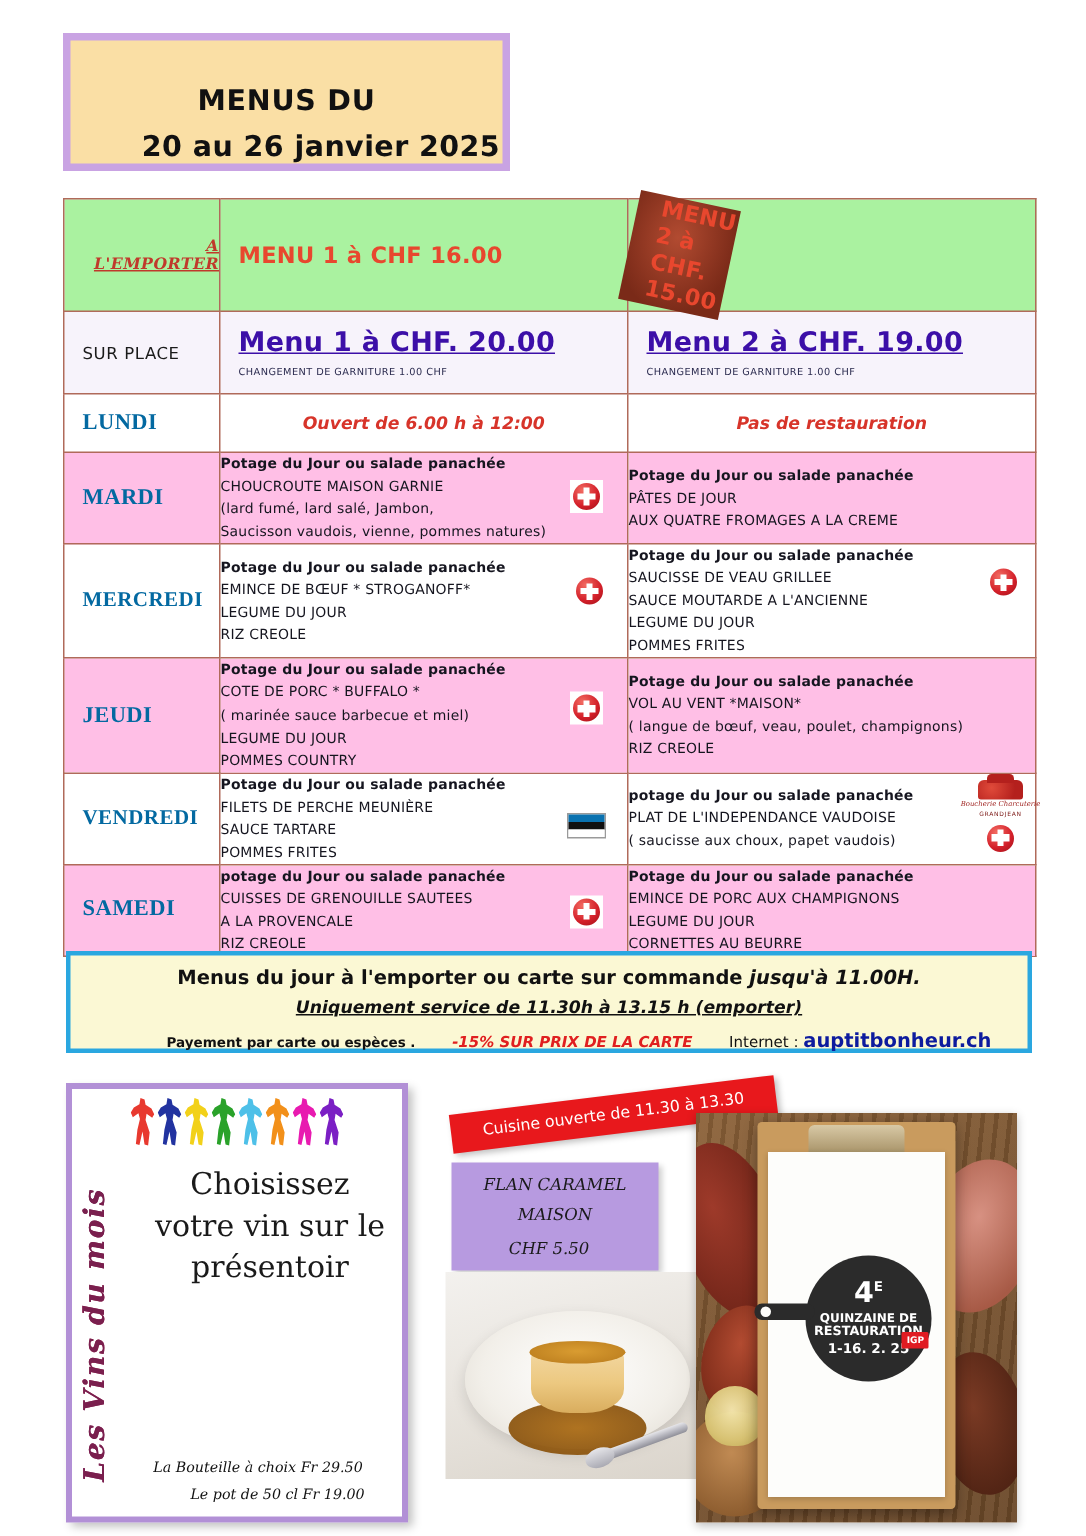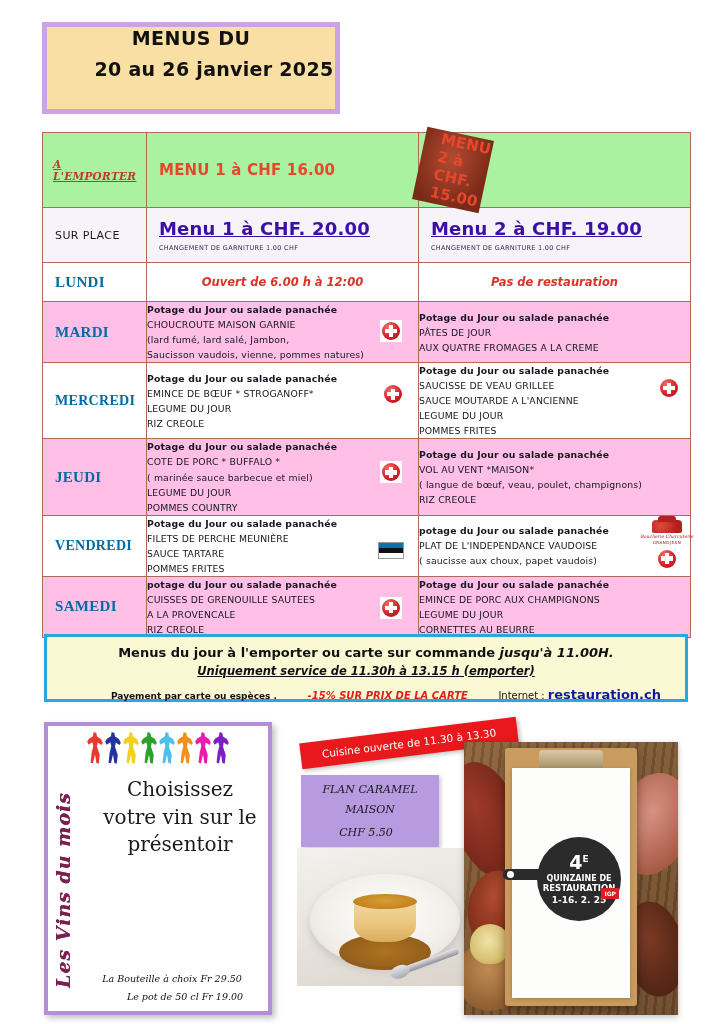--- a/index.html
+++ b/index.html
@@ -15,21 +15,21 @@
   
   .header-zone {
     position: absolute; left: 0; top: 0; width: 724px; height: 125px;
   }
   .title-card {
     position: absolute; left: 42px; top: 22px; width: 298px; height: 92px;
     background: #fadfa5;
     border: 5px solid #c9a3e3;
     box-sizing: border-box;
     display: flex; flex-direction: column;
-    align-items: center; justify-content: flex-start;
+    align-items: center; justify-content: flex-end;
     gap: 9px;
   }
   .title-line1 {
     font-family: "DejaVu Sans", sans-serif;
     font-weight: bold; font-size: 19px; color: #111;
     letter-spacing: .5px;
   }
   .title-line2 {
     font-family: "DejaVu Sans", sans-serif;
     font-weight: bold; font-size: 19px; color: #111;
@@ -84,21 +84,21 @@
   }
   .col-day   { width: 104px; }
   .col-m1    { width: 272px; }
   .col-m2    { width: 272px; }
 
   .row-takeaway td { background: #aaf2a0; height: 28px; }
 
   .takeaway-label {
     color: #c0392b; font-family: "DejaVu Serif", serif;
     font-size: 10.5px; font-weight: bold; font-style: italic;
-    text-decoration: underline; text-align: left; letter-spacing: .3px; margin-left: 10px;
+    text-decoration: underline; text-align: right; letter-spacing: .3px; margin-left: 10px;
   }
   .takeaway-menu {
     color: #e8472e; font-family: "DejaVu Sans", sans-serif;
     font-size: 15px; font-weight: bold; padding-left: 12px;
     letter-spacing: .2px;
   }
   .takeaway-menu.m2 { padding-left: 16px; }
 
   .row-onsite td { background: #f7f3fb; height: 54px; }
   .onsite-label {
@@ -617,21 +617,21 @@
 </table>
 
 <div class="info-box">
   <div class="info-l1">
     <span>Menus du jour à l'emporter  ou carte sur commande </span><em>jusqu'à 11.00H.</em>
   </div>
   <div class="info-l2">Uniquement service de  11.30h à 13.15 h (emporter)</div>
   <div class="info-l3">
     <span class="info-pay">Payement par carte ou espèces .</span>
     <span class="info-discount">-15% SUR PRIX DE LA CARTE</span>
-    <span class="info-web"><span>Internet : </span><b>restauration.ch</b></span>
+    <span class="info-web"><span>Internet : </span><b>auptitbonheur.ch</b></span>
   </div>
 </div>
 
 <div class="wine-poster">
   <div class="dancers">
     <div class="dancer" style="background:#e8392f"></div>
     <div class="dancer" style="background:#2233a0"></div>
     <div class="dancer" style="background:#f2d11a"></div>
     <div class="dancer" style="background:#2aa22a"></div>
     <div class="dancer" style="background:#4ec0e8"></div>

